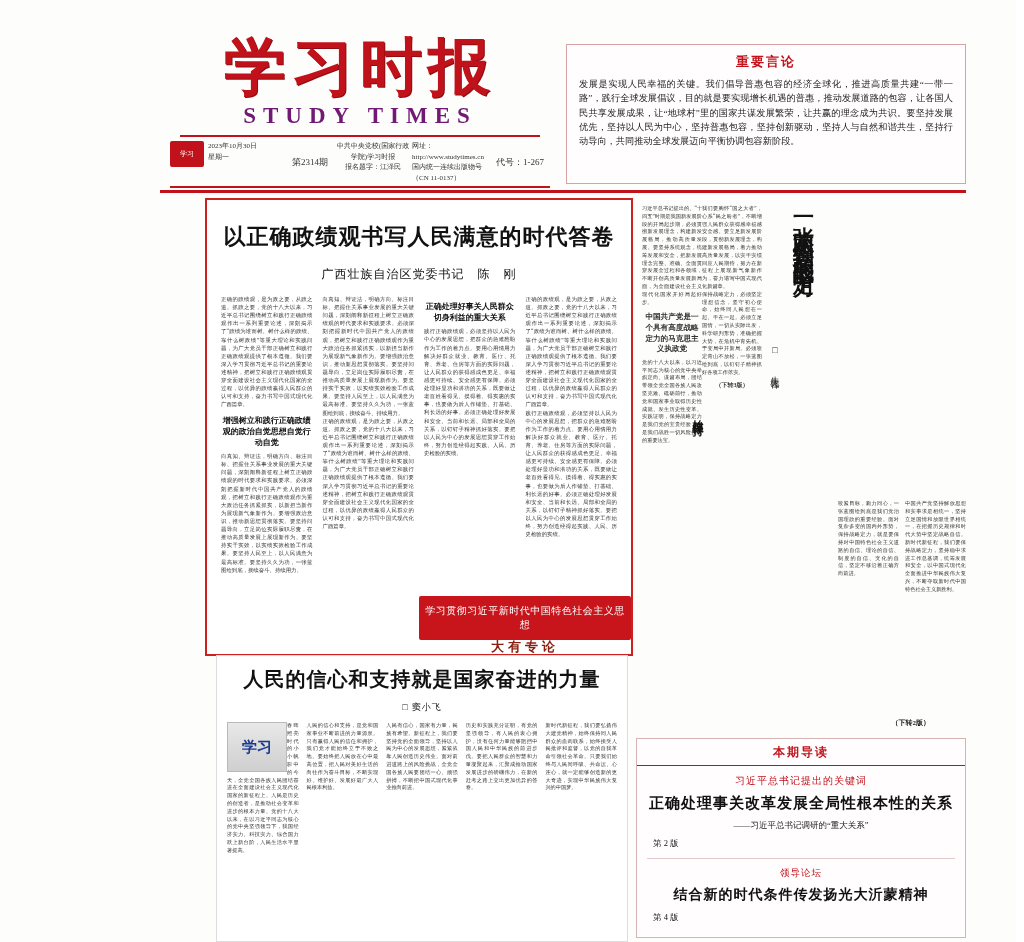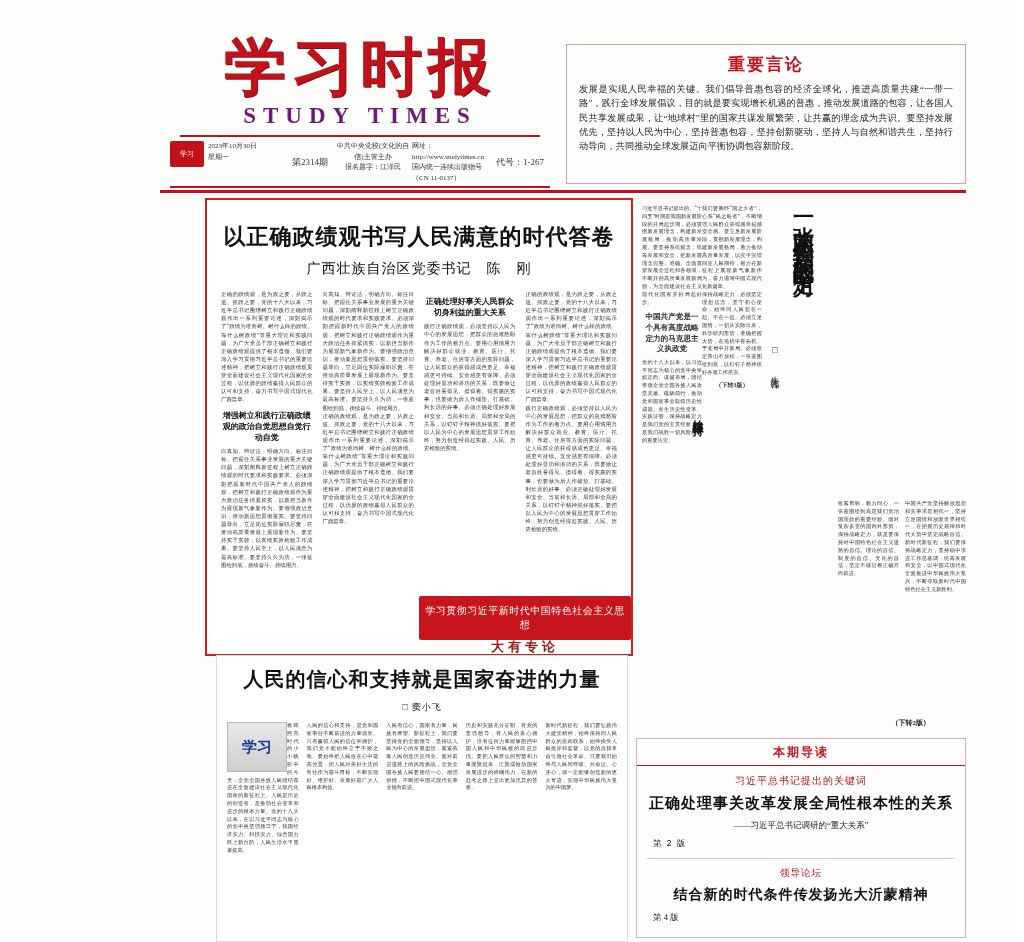--- a/index.html
+++ b/index.html
@@ -94,21 +94,21 @@
     width: 400px;
     height: 140px;
     border: 1px solid #d9a1a1;
     background: #fffdfd;
     padding: 8px 12px;
     box-sizing: border-box;
   }
   .trb-title {
     text-align: center;
     color: #c1121b;
-    font-size: 17px;
+    font-size: 13px;
     font-weight: bold;
     letter-spacing: 2px;
     margin-bottom: 6px;
   }
   .trb-body {
     font-size: 9.2px;
     line-height: 1.55;
     text-align: justify;
     color: #222;
   }
@@ -138,22 +138,22 @@
   .lead-headline {
     font-size: 22px;
     font-weight: bold;
     letter-spacing: 1px;
     text-align: center;
     color: #111;
     margin-top: 6px;
   }
   .lead-byline {
     text-align: center;
-    font-size: 14px;
-    margin-top: 8px;
+    font-size: 12px;
+    margin-top: 14px;
     letter-spacing: 1px;
   }
   .lead-cols {
     display: flex;
     gap: 10px;
     margin-top: 12px;
   }
   .lead-col {
     flex: 1;
     font-size: 5.4px;
@@ -391,21 +391,20 @@
   }
   .guide-sub {
     text-align: center;
     font-size: 8.5px;
     margin-top: 5px;
     color: #222;
   }
   .guide-page {
     font-size: 8.5px;
     margin: 6px 0 0 16px;
-    font-family: Liberation Mono, monospace;
   }
   .guide-div {
     border-top: 1px solid #e3c9c9;
     margin: 8px 10px 0 10px;
   }
   .guide-kicker2 {
     text-align: center;
     color: #c1121b;
     font-size: 9.5px;
     margin-top: 8px;
@@ -433,21 +432,21 @@
     <div class="masthead-sub">STUDY TIMES</div>
     <div class="masthead-rule"></div>
     <div class="masthead-info">
       <div class="mh-logo">学习</div>
       <div class="mh-col">
         <div>2023年10月30日</div>
         <div>星期一</div>
       </div>
       <div class="mh-issue">第2314期</div>
       <div class="mh-col center">
-        <div>中共中央党校(文化的自信)主管主办</div>
+        <div>中共中央党校(国家行政学院)学习时报</div>
         <div>报名题字：江泽民</div>
       </div>
       <div class="mh-col">
         <div>网址：http://www.studytimes.cn</div>
         <div>国内统一连续出版物号（CN 11-0137）</div>
       </div>
       <div class="mh-issue">代号：1-267</div>
     </div>
   </div>
 

